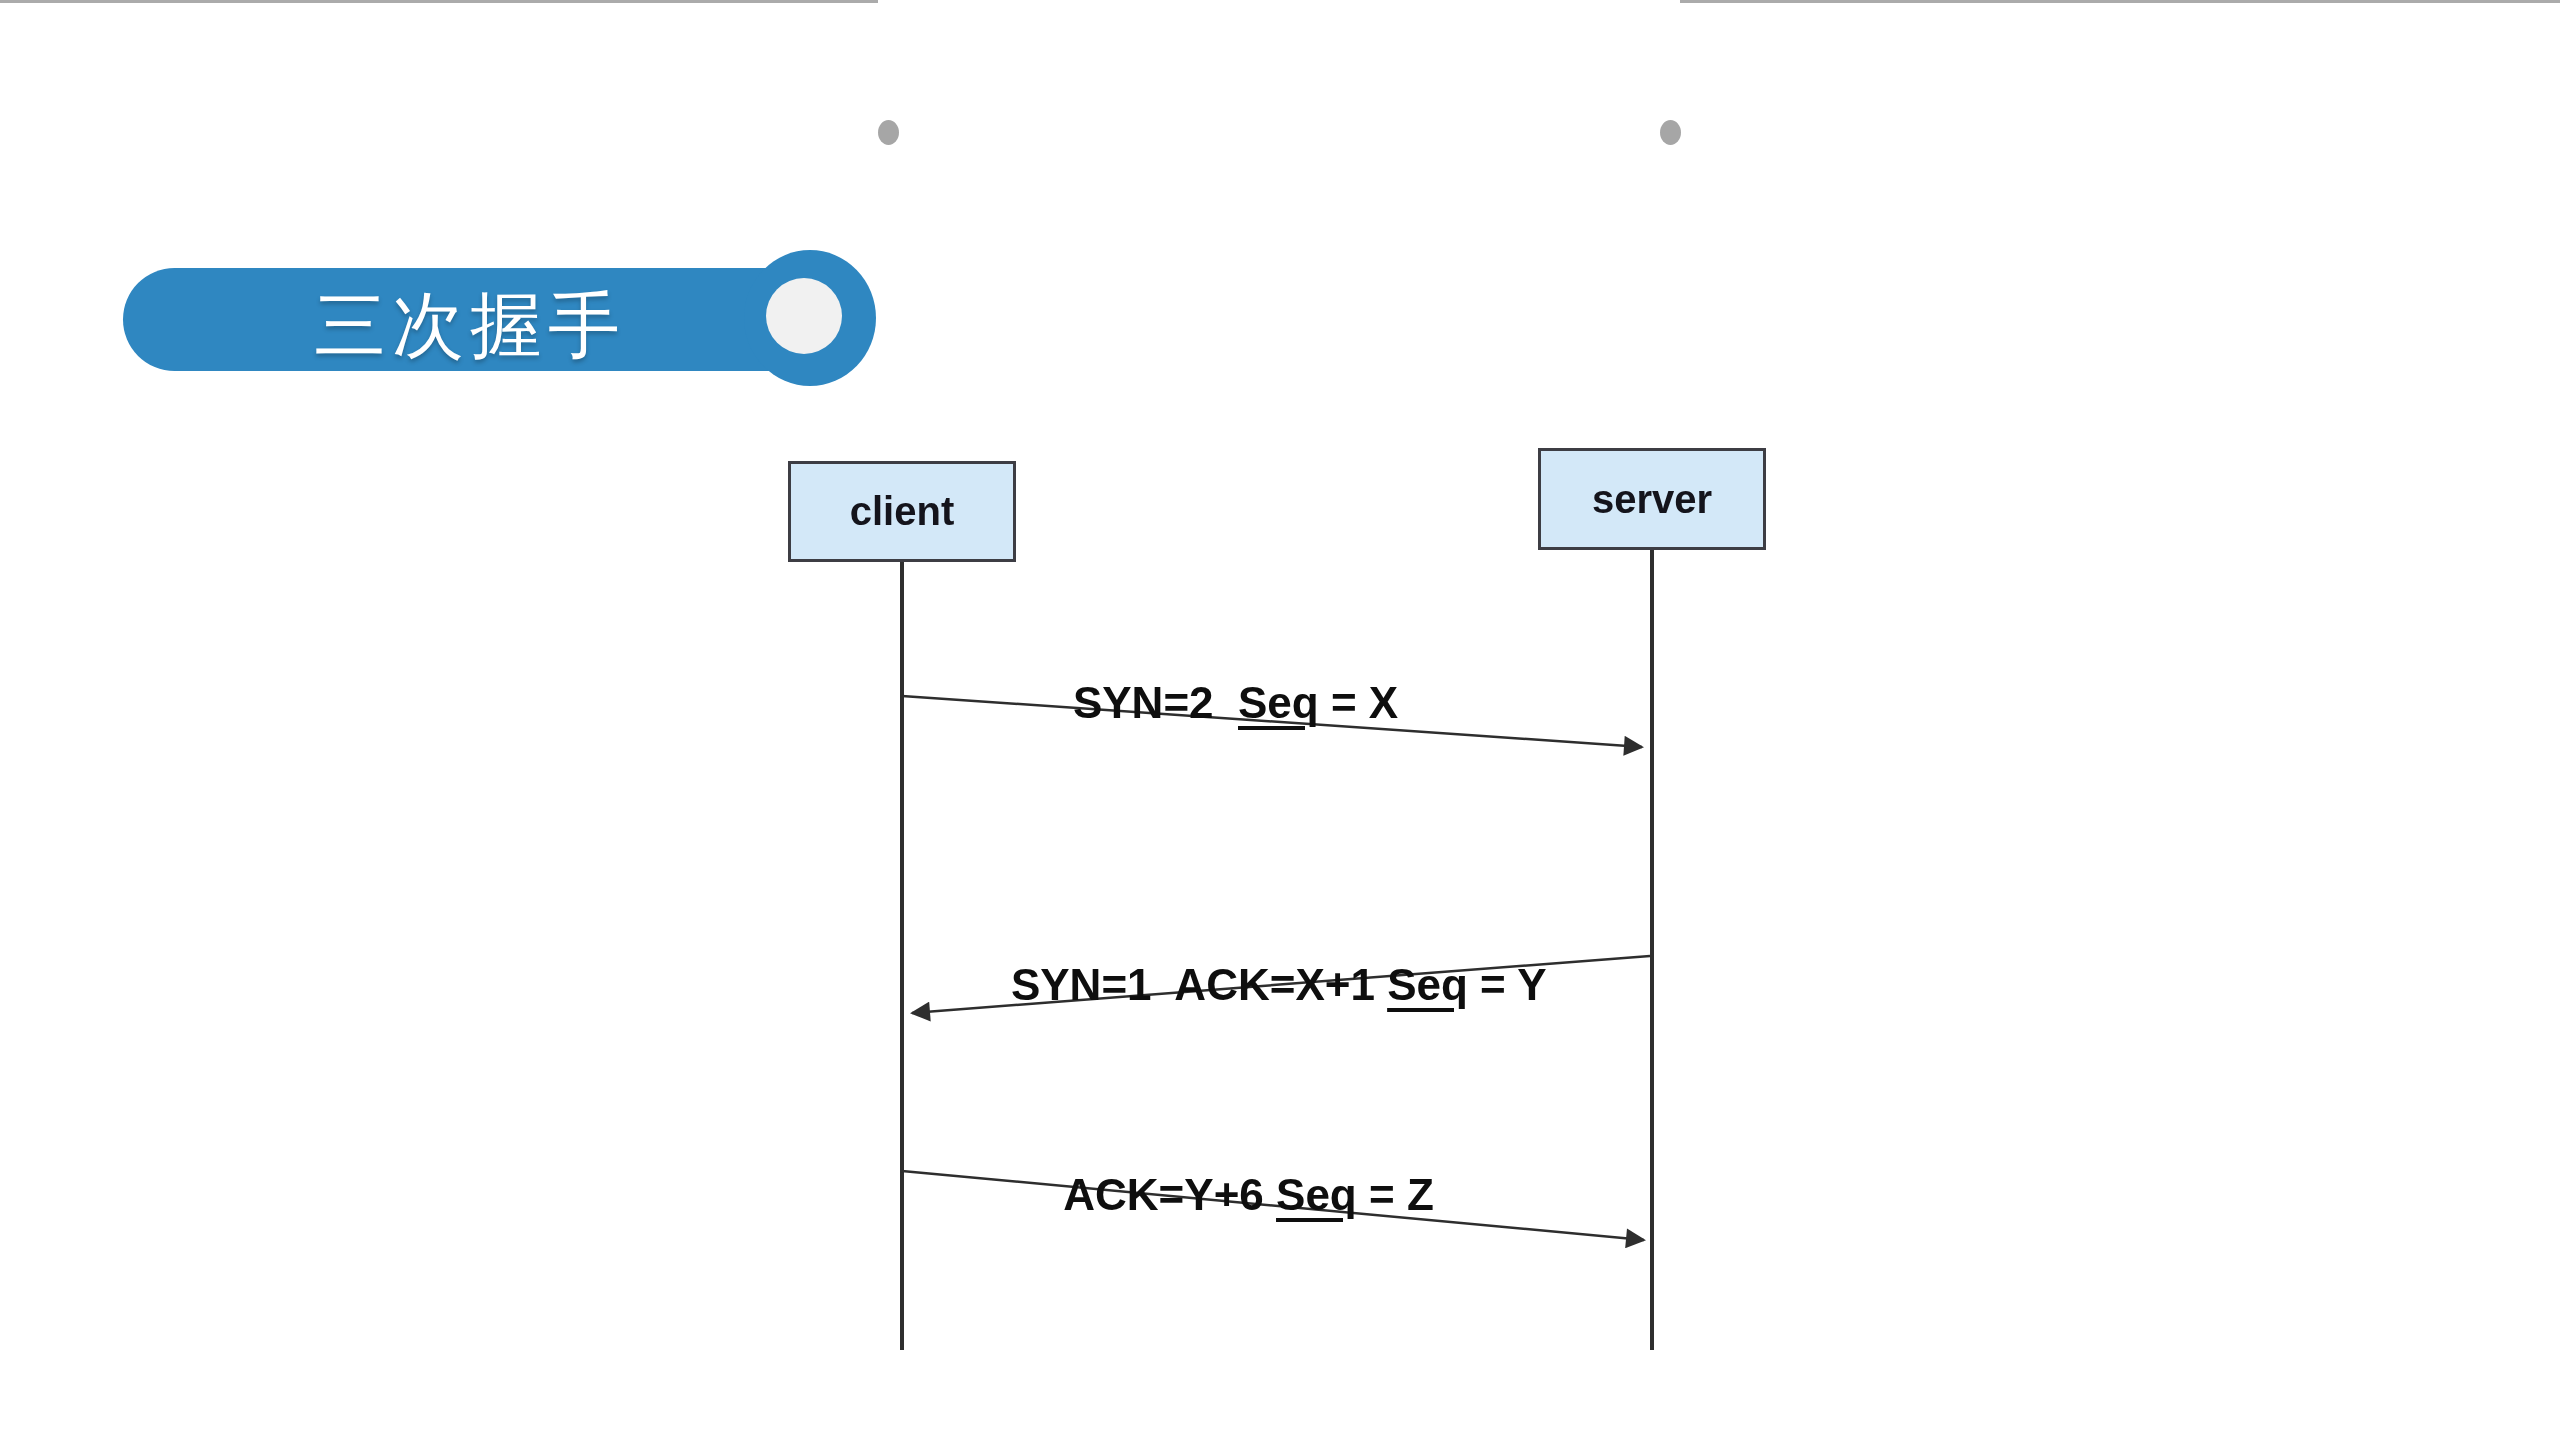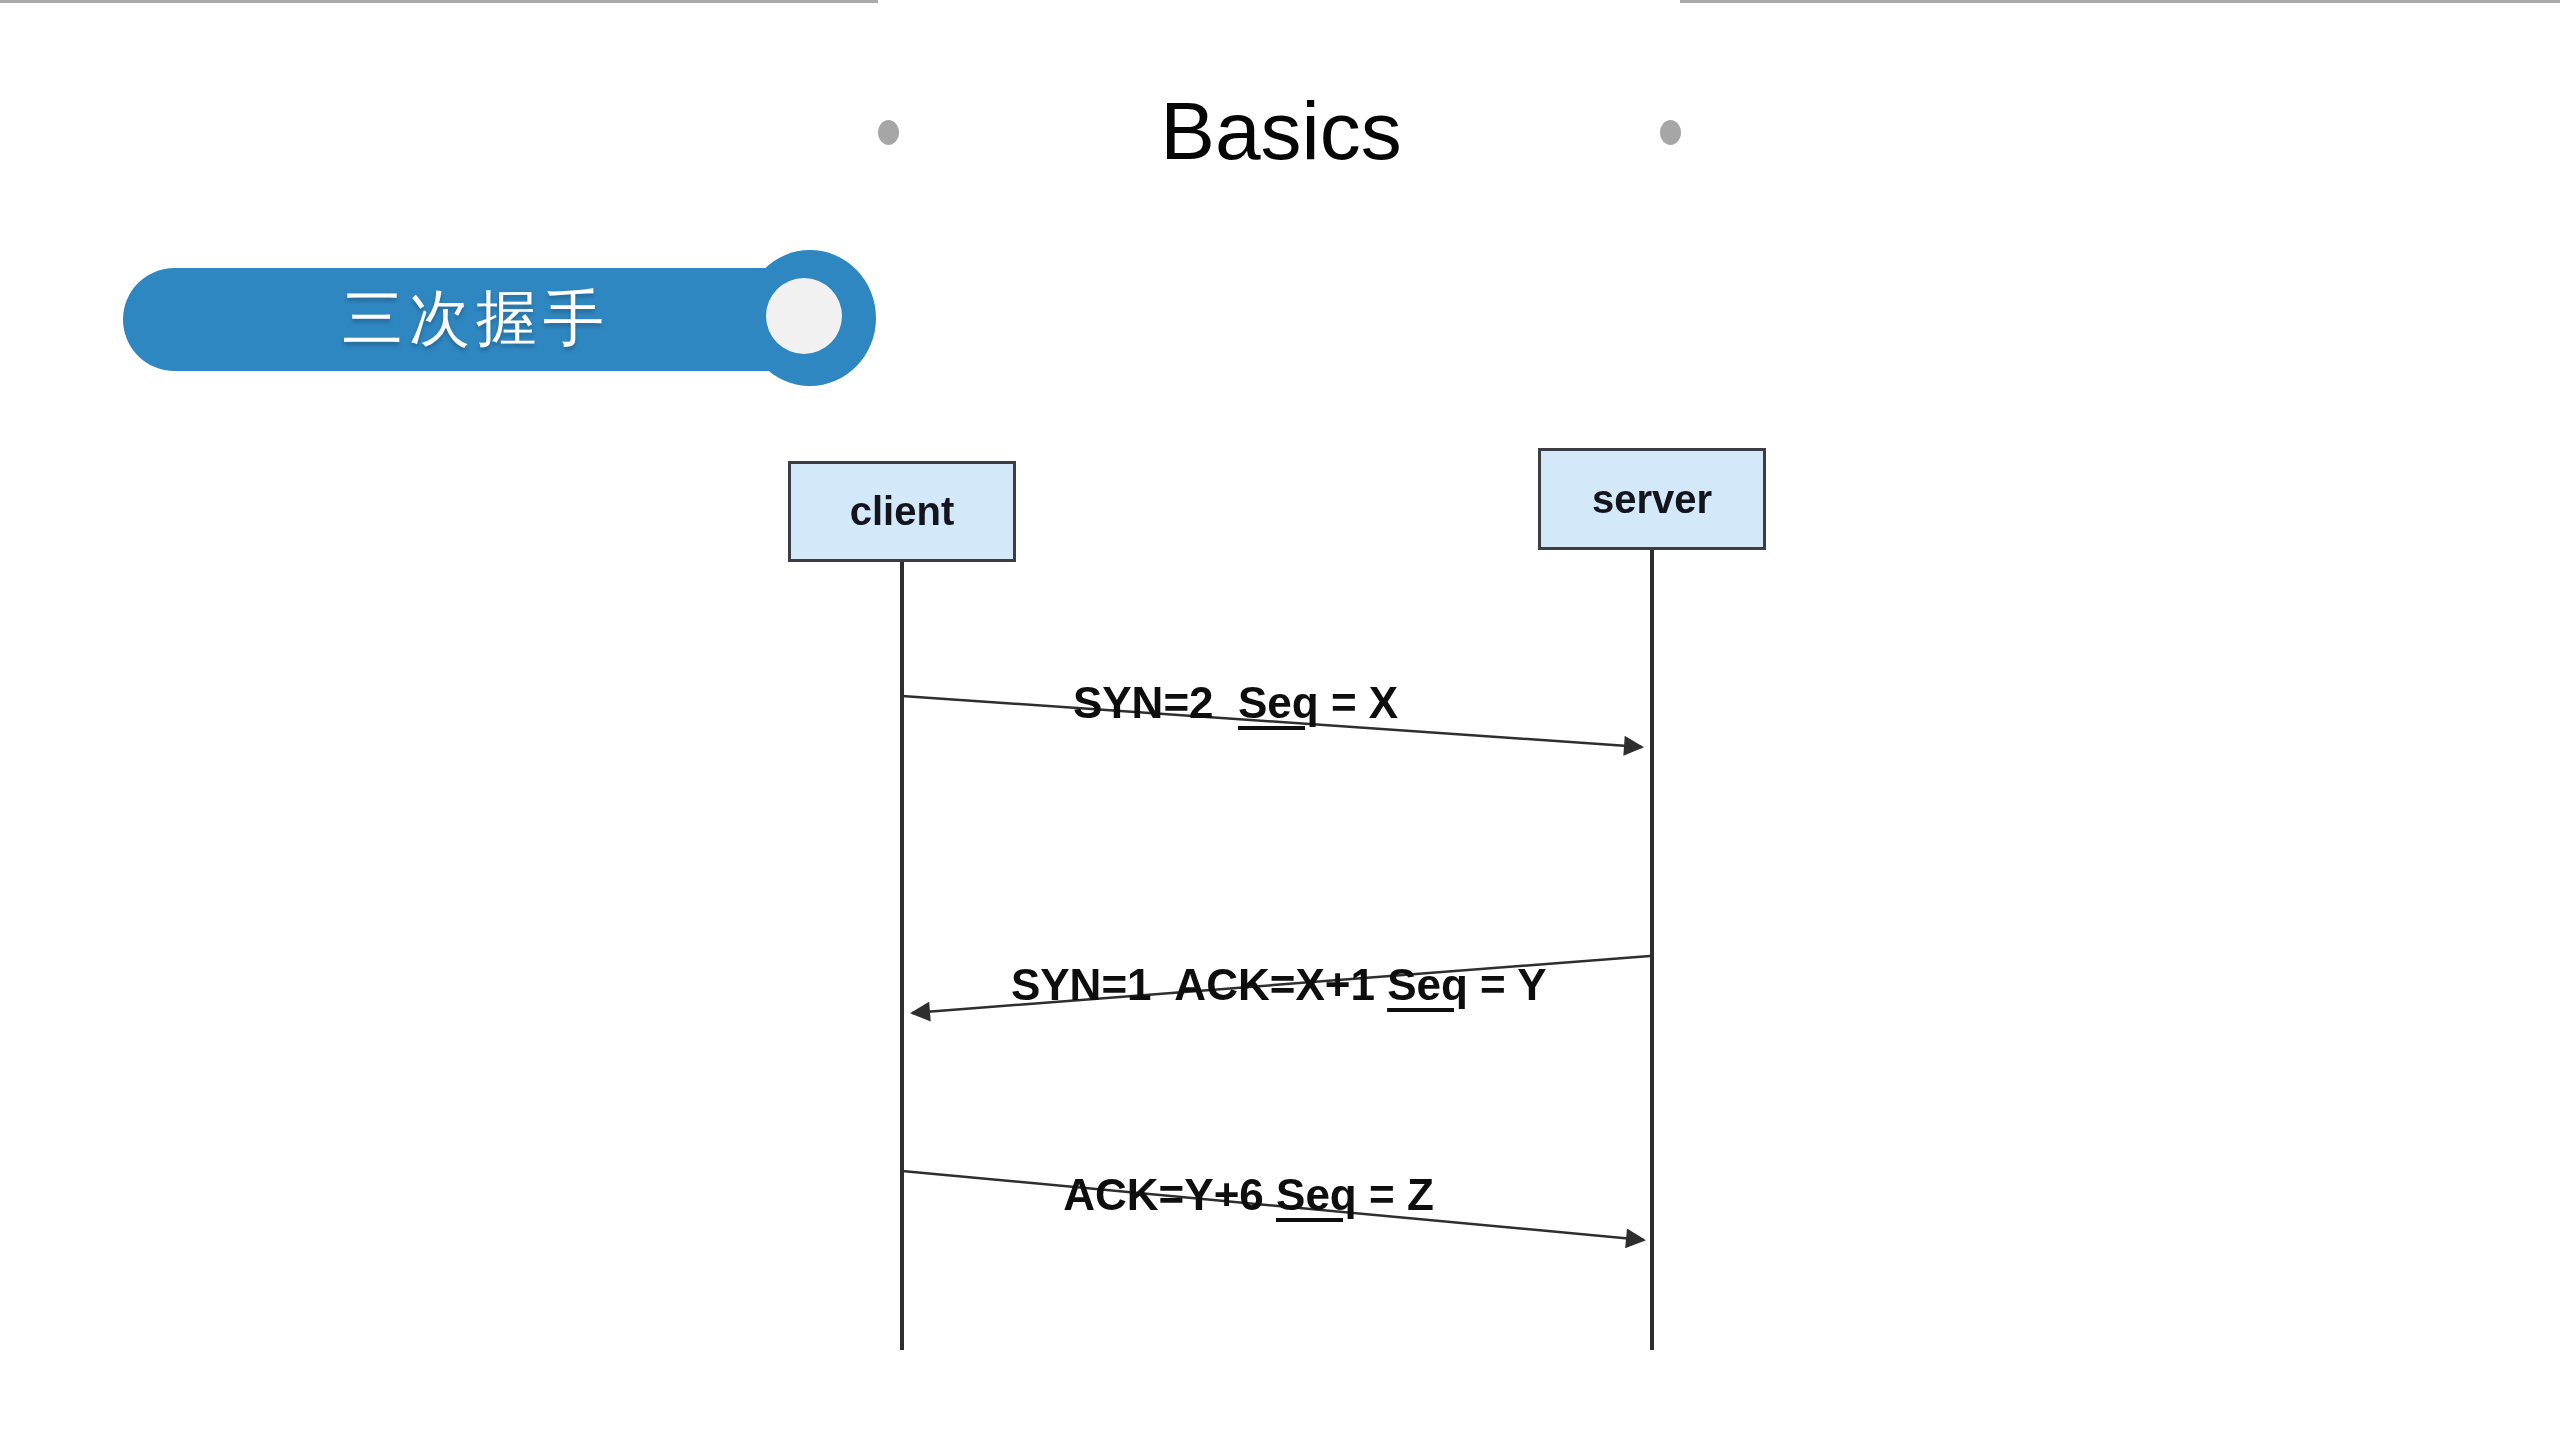--- a/index.html
+++ b/index.html
@@ -67,25 +67,25 @@
     position: absolute;
     left: 766px;
     top: 278px;
     width: 76px;
     height: 76px;
     border-radius: 50%;
     background: #f1f1f1;
   }
   .badge-label {
     position: absolute;
-    left: 166px;
+    left: 160px;
     top: 278px;
     width: 620px;
     text-align: center;
-    font-size: 61px;
+    font-size: 72px;
     color: #ffffff;
     letter-spacing: 6px;
     text-shadow: 0 3px 4px rgba(0,0,0,0.25);
     white-space: nowrap;
   }
   
   #diagram-lines {
     position: absolute;
     left: 0;
     top: 0;
@@ -126,21 +126,20 @@
   .msg-label.m2 { left: 962px;  top: 910px;  }
   .msg-label.m3 { left: 1016px; top: 1120px; }
 </style>
 </head>
 <body>
 
 <div id="slide">
 
   <div class="hline left"></div>
   <div class="hdot left"></div>
-  <div class="slide-title">Basics</div>
   <div class="hdot right"></div>
   <div class="hline right"></div>
 
   <div>
     <div class="badge-pill"></div>
     <div class="badge-circle-outer"></div>
     <div class="badge-circle-inner"></div>
     <div class="badge-label">三次握手</div>
   </div>
 

